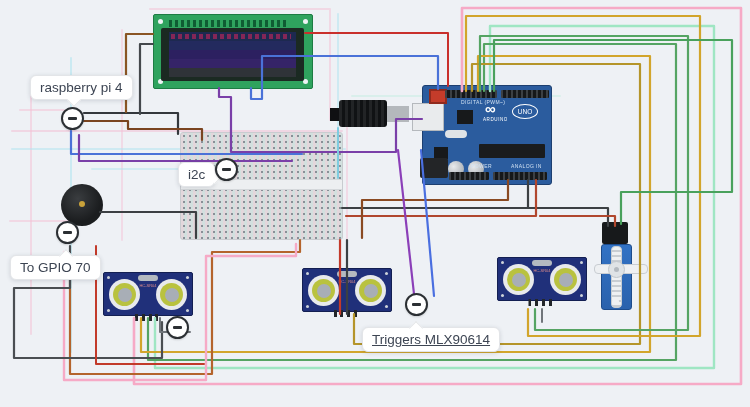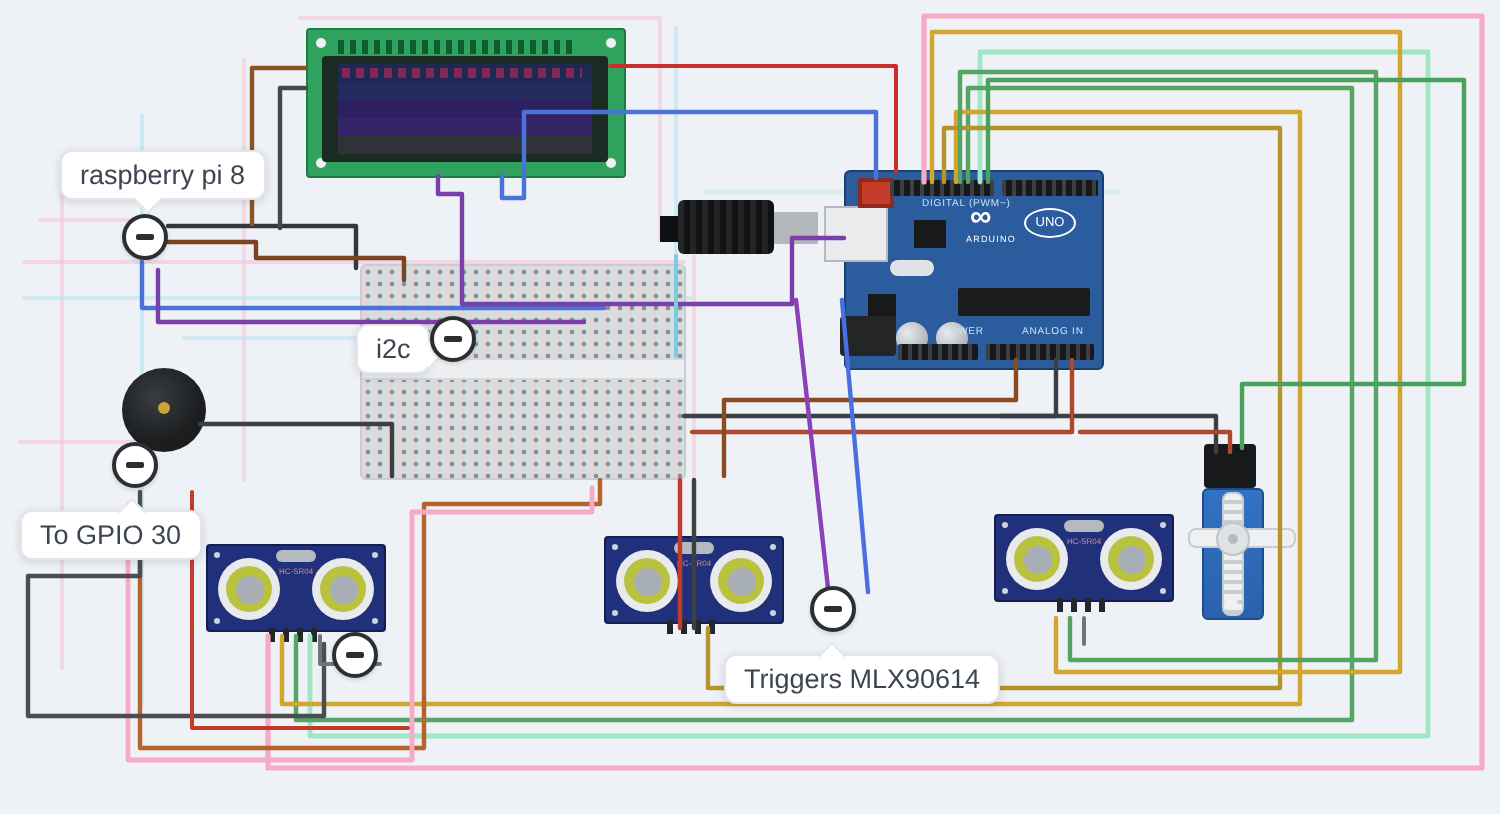--- a/index.html
+++ b/index.html
@@ -88,21 +88,21 @@
   .tip{position:absolute;background:#fff;border:1px solid #e3e5e8;border-radius:6px;padding:4px 9px;font-size:13.5px;color:#3d4553;box-shadow:0 1px 4px rgba(40,50,70,.16);z-index:40;white-space:nowrap;}
   .tip::after{content:"";position:absolute;width:9px;height:9px;background:#fff;transform:rotate(45deg);}
   .tip-rpi{left:30px;top:75px;}
   .tip-rpi::after{bottom:-5.5px;left:38px;border-right:1px solid #e3e5e8;border-bottom:1px solid #e3e5e8;}
   .tip-i2c{left:178px;top:162px;}
   .tip-i2c::after{right:-5.5px;top:9px;border-right:1px solid #e3e5e8;border-top:1px solid #e3e5e8;}
   .tip-gpio{left:10px;top:255px;}
   .tip-gpio::after{top:-5.5px;left:50px;border-left:1px solid #e3e5e8;border-top:1px solid #e3e5e8;}
   .tip-camera{left:197px;top:323px;}
   .tip-camera::after{left:-5.5px;top:8px;border-left:1px solid #e3e5e8;border-bottom:1px solid #e3e5e8;}
-  .tip-mlx{left:362px;top:327px;}
+  .tip-mlx{left:362px;top:327px;text-decoration:underline;}
   .tip-mlx::after{top:-5.5px;left:48px;border-left:1px solid #e3e5e8;border-top:1px solid #e3e5e8;}
 
   
   .node{position:absolute;width:19px;height:19px;border-radius:50%;background:#fff;border:2.5px solid #2b2f33;z-index:41;display:flex;align-items:center;justify-content:center;box-shadow:0 1px 2px rgba(0,0,0,.15);}
   .node i{display:block;width:9px;height:2.5px;background:#2b2f33;border-radius:1px;}
   .node-rpi{left:61px;top:107px;}
   .node-i2c{left:215px;top:158px;}
   .node-gpio{left:56px;top:221px;}
   .node-camera{left:166px;top:316px;}
   .node-mlx{left:405px;top:293px;}
@@ -280,18 +280,18 @@
   <div class="node node-gpio">
       <i></i>
     </div>
   <div class="node node-camera">
       <i></i>
     </div>
   <div class="node node-mlx">
       <i></i>
     </div>
 
-  <div class="tip tip-rpi">raspberry pi 8</div>
+  <div class="tip tip-rpi">raspberry pi 4</div>
   <div class="tip tip-i2c">i2c</div>
-  <div class="tip tip-gpio">To GPIO 30</div>
+  <div class="tip tip-gpio">To GPIO 70</div>
   <div class="tip tip-mlx">Triggers MLX90614</div>
 
 </div>
 
 </body></html>

